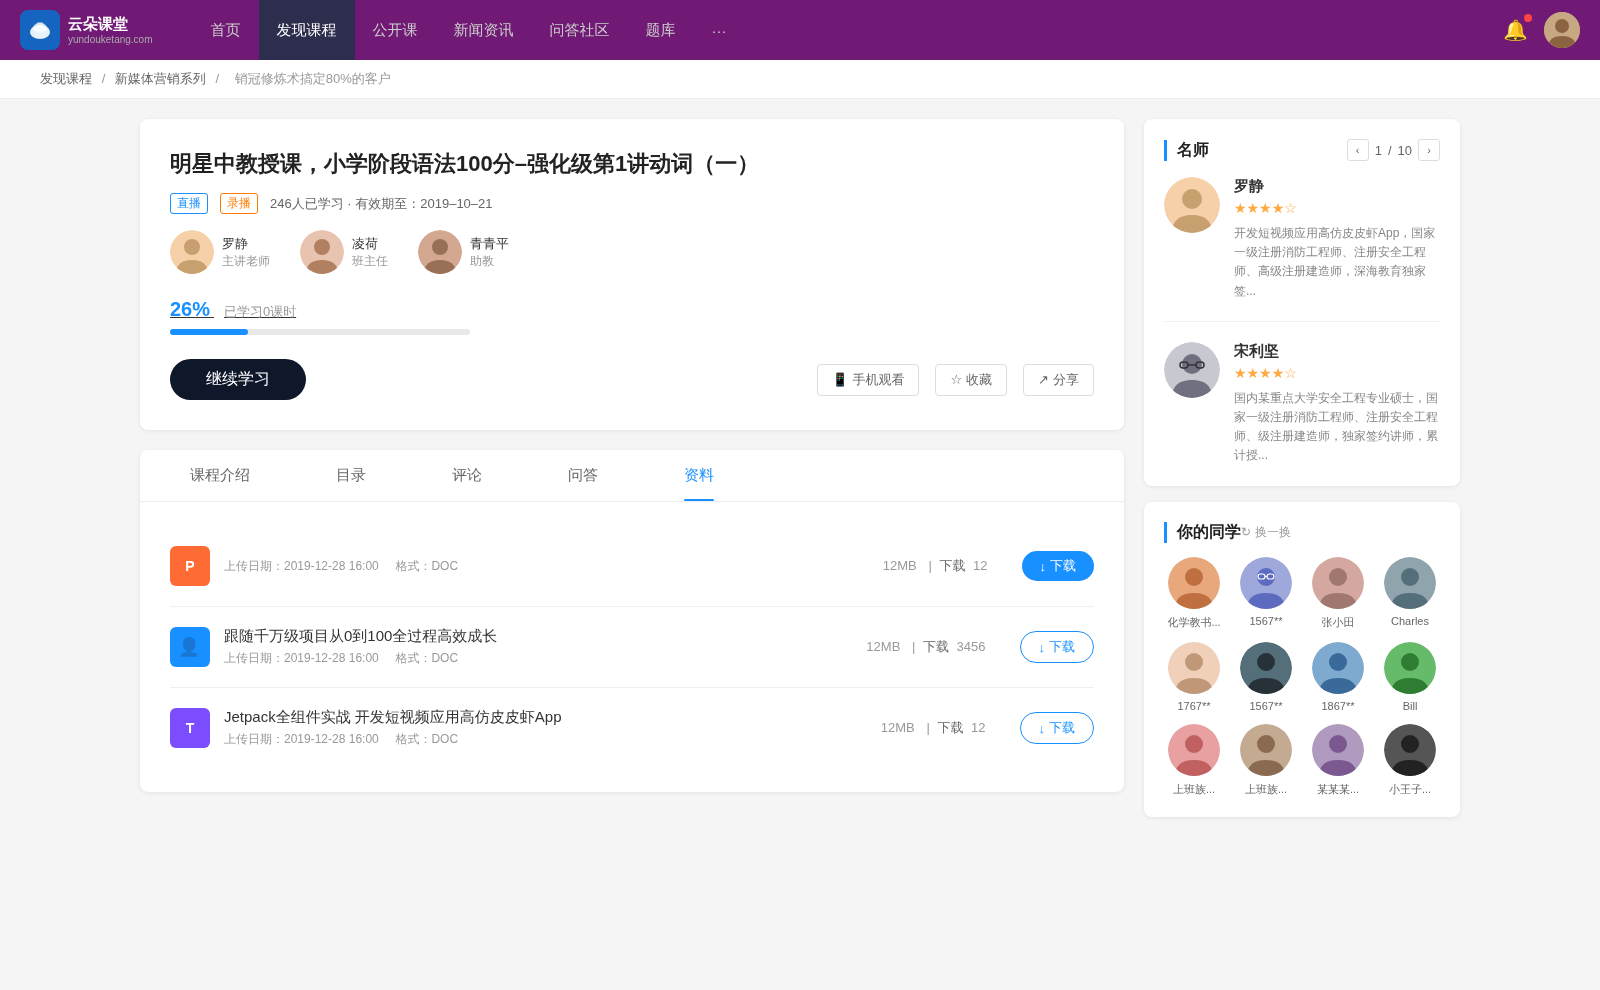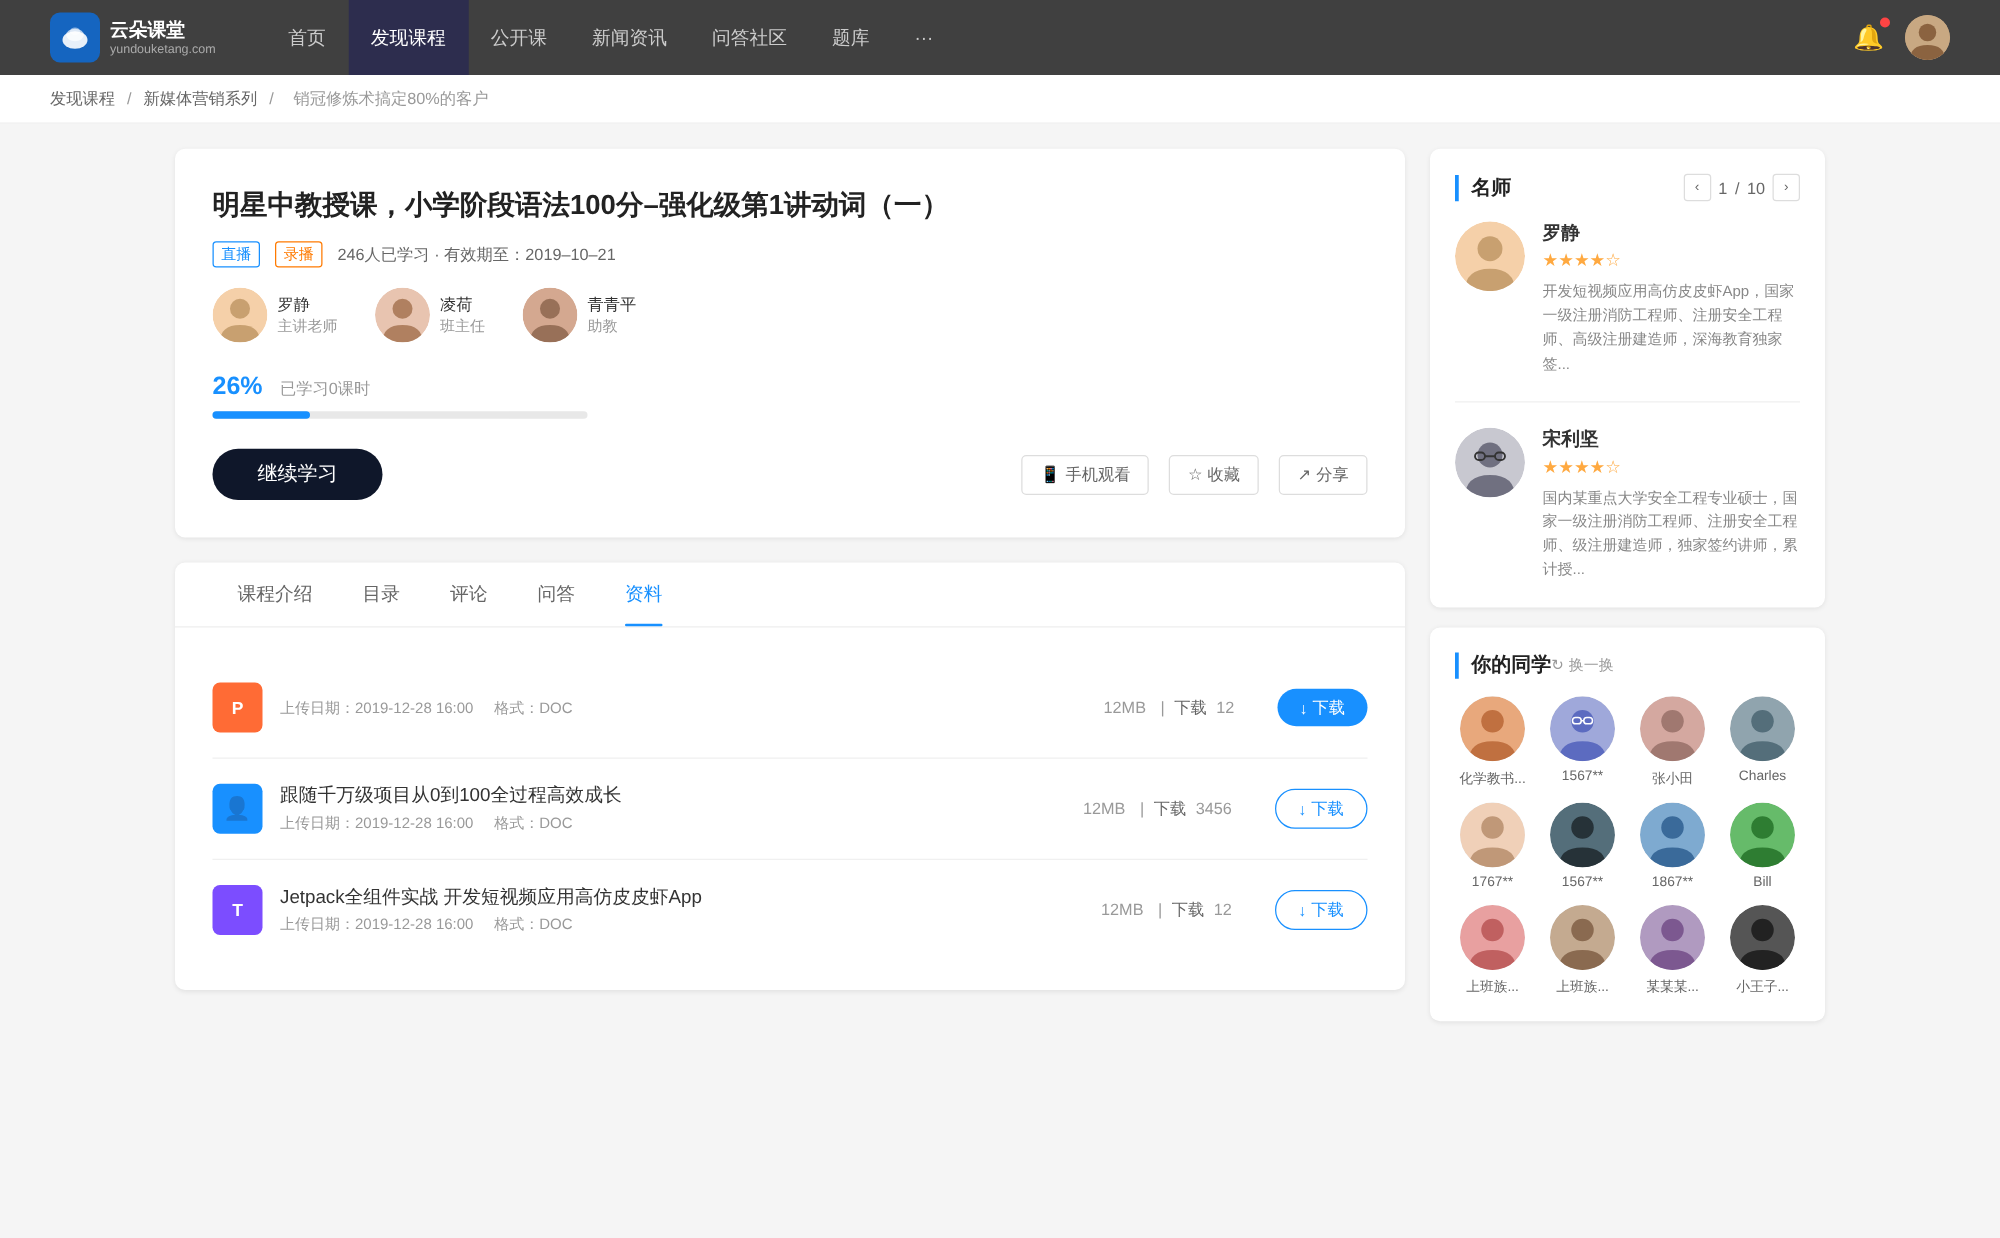--- a/index.html
+++ b/index.html
@@ -1,19 +1,19 @@
 <!DOCTYPE html>
 <html><head>
   <meta charset="utf-8">
   <style>
     * { box-sizing: border-box; margin: 0; padding: 0; }
     body { font-family: -apple-system, BlinkMacSystemFont, 'PingFang SC', 'Microsoft YaHei', sans-serif; background: #f5f5f5; font-size: 14px; color: #333; }
 
     
-    .navbar { background: #404040; height: 60px; display: flex; align-items: center; padding: 0 40px; }
+    .navbar { background: #701a75; height: 60px; display: flex; align-items: center; padding: 0 20px; }
     .logo { display: flex; align-items: center; margin-right: 40px; }
     .logo-icon { width: 40px; height: 40px; background: #1565c0; border-radius: 8px; display: flex; align-items: center; justify-content: center; color: white; font-size: 18px; font-weight: bold; margin-right: 8px; }
     .logo-text { color: white; font-size: 13px; }
     .logo-text div:first-child { font-size: 15px; font-weight: bold; }
     .logo-text div:last-child { font-size: 10px; color: #aaa; }
     .nav-items { display: flex; align-items: center; gap: 0; flex: 1; }
     .nav-item { color: #ccc; padding: 0 18px; height: 60px; display: flex; align-items: center; cursor: pointer; font-size: 15px; transition: background 0.2s; }
     .nav-item.active { background: #2d2d4e; color: white; }
     .nav-right { display: flex; align-items: center; gap: 16px; margin-left: auto; }
     .bell-icon { color: #ccc; font-size: 20px; position: relative; cursor: pointer; }
@@ -37,33 +37,33 @@
     .course-title { font-size: 22px; font-weight: bold; color: #222; margin-bottom: 14px; }
     .course-meta { display: flex; align-items: center; gap: 12px; margin-bottom: 16px; font-size: 13px; color: #666; }
     .tag { border: 1px solid #1890ff; color: #1890ff; padding: 1px 6px; border-radius: 3px; font-size: 12px; }
     .tag.orange { border-color: #ff7a00; color: #ff7a00; }
     .instructors { display: flex; align-items: center; gap: 30px; margin-bottom: 24px; }
     .instructor { display: flex; align-items: center; gap: 8px; }
     .instructor-avatar { width: 44px; height: 44px; border-radius: 50%; overflow: hidden; }
     .instructor-info { font-size: 13px; }
     .instructor-name { font-weight: 500; color: #333; }
     .instructor-role { color: #999; font-size: 12px; }
-    .progress-section { margin-bottom: 24px; }
+    .progress-section { margin-bottom: 24px; text-decoration: underline; }
     .progress-percent { font-size: 20px; font-weight: bold; color: #1890ff; }
     .progress-label { font-size: 13px; color: #999; margin-left: 10px; }
     .progress-bar-outer { height: 6px; background: #e8e8e8; border-radius: 3px; margin-top: 8px; width: 300px; }
     .progress-bar-inner { height: 6px; background: #1890ff; border-radius: 3px; width: 26%; }
     .course-actions { display: flex; align-items: center; gap: 16px; }
     .btn-study { background: #0f172a; color: white; border: none; border-radius: 24px; padding: 10px 36px; font-size: 16px; cursor: pointer; font-weight: 500; }
     .action-btns { margin-left: auto; display: flex; gap: 16px; }
     .action-btn { background: none; border: 1px solid #ddd; border-radius: 4px; padding: 6px 14px; font-size: 13px; cursor: pointer; color: #666; display: flex; align-items: center; gap: 4px; }
 
     
     .tabs-section { background: white; border-radius: 8px; padding: 0; box-shadow: 0 1px 4px rgba(0,0,0,0.08); }
-    .tabs-header { display: flex; border-bottom: 1px solid #eee; padding: 0 30px; }
+    .tabs-header { display: flex; border-bottom: 1px solid #eee; padding: 0 30px; gap: 46px; }
     .tab { padding: 16px 20px; font-size: 15px; color: #666; cursor: pointer; position: relative; }
     .tab.active { color: #1890ff; font-weight: 500; }
     .tab.active::after { content: ''; position: absolute; bottom: 0; left: 20px; right: 20px; height: 2px; background: #1890ff; border-radius: 1px; }
     .tab-content { padding: 24px 30px; }
 
     
     .resource-item { display: flex; align-items: center; padding: 20px 0; border-bottom: 1px solid #f0f0f0; }
     .resource-item:last-child { border-bottom: none; }
     .resource-icon { width: 40px; height: 40px; border-radius: 6px; display: flex; align-items: center; justify-content: center; color: white; font-weight: bold; font-size: 14px; margin-right: 14px; flex-shrink: 0; }
     .resource-icon.red { background: #ff6b35; }

